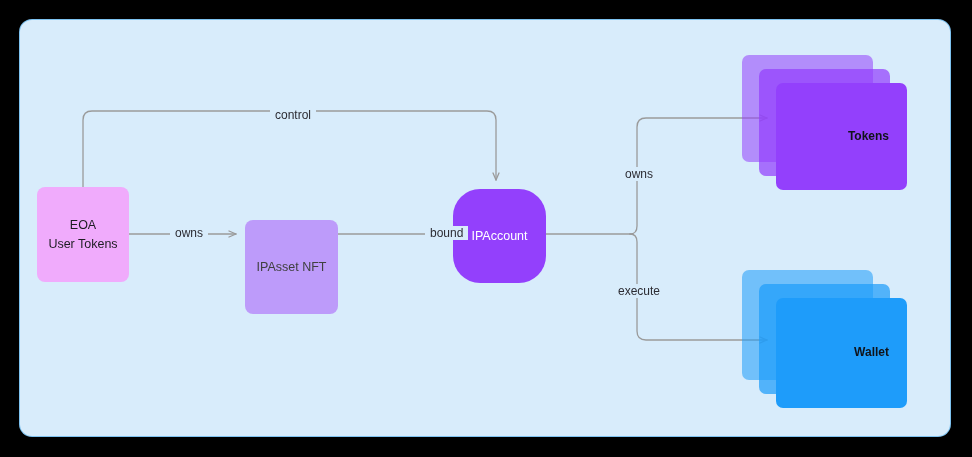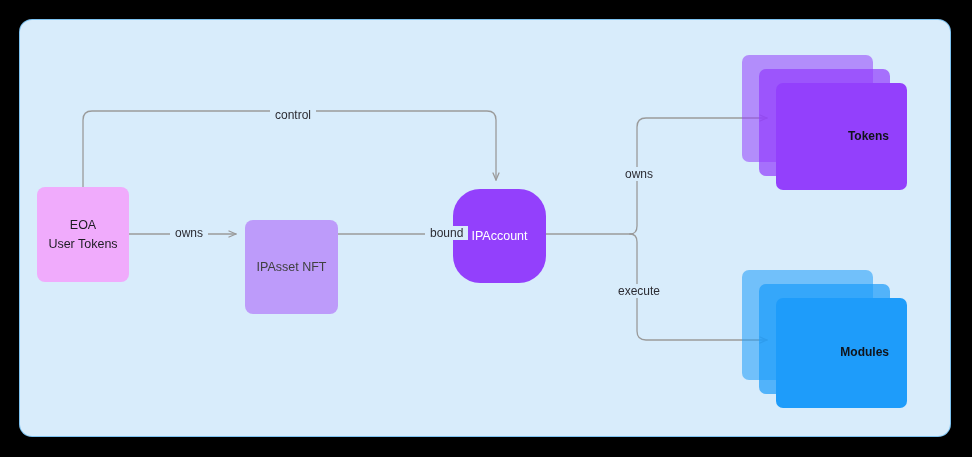--- a/index.html
+++ b/index.html
@@ -192,21 +192,21 @@
     <div class="stack-layer back"></div>
     <div class="stack-layer mid"></div>
     <div class="stack-layer front"></div>
     <div class="stack-label">Tokens</div>
   </div>
 
   <div class="stack-group stack-modules">
     <div class="stack-layer back"></div>
     <div class="stack-layer mid"></div>
     <div class="stack-layer front"></div>
-    <div class="stack-label">Modules</div>
+    <div class="stack-label">Wallet</div>
   </div>
 
   <div class="edge-label label-owns-1">owns</div>
   <div class="edge-label label-bound">bound</div>
   <div class="edge-label label-control">control</div>
   <div class="edge-label label-owns-2">owns</div>
   <div class="edge-label label-execute">execute</div>
 
 </div>
 

